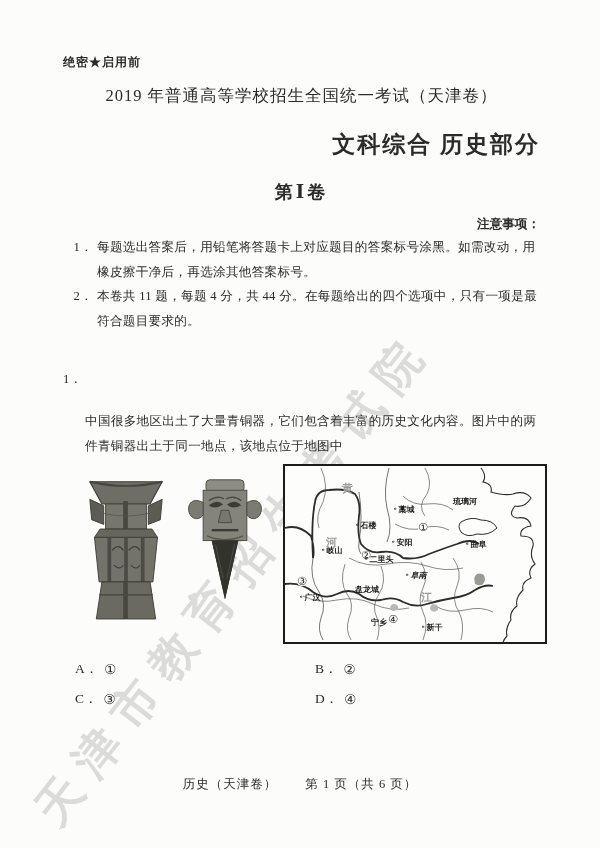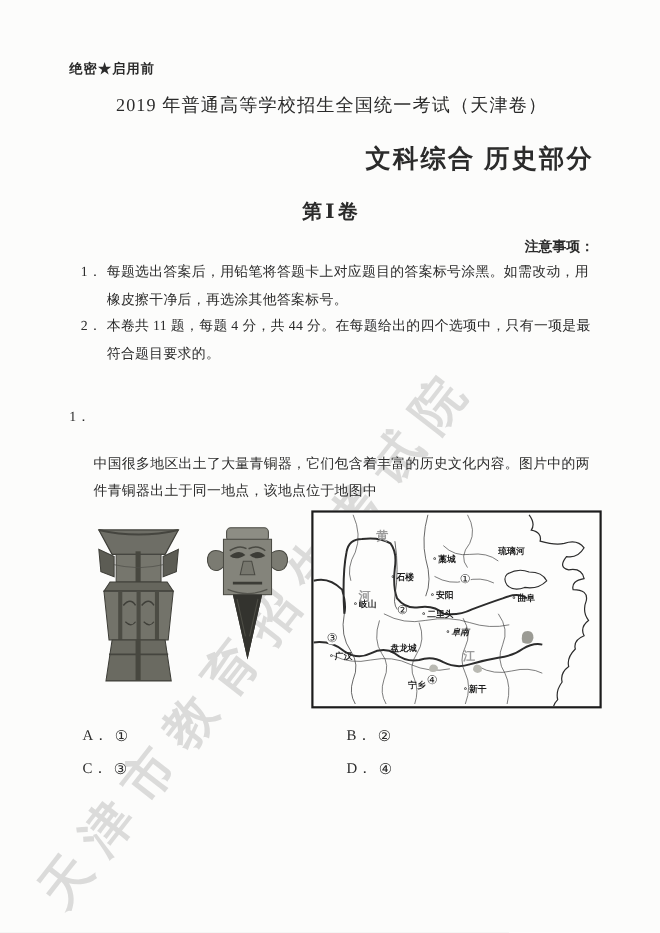--- a/index.html
+++ b/index.html
@@ -163,21 +163,21 @@
         </svg>
         <div>
             <span class="ml site" style="left: 126px; top: 31px; margin-left: 42px;">琉璃河</span>
             <span class="ml site dot" style="left: 70px; top: 54px;">石楼</span>
             <span class="ml site dot" style="left: 108px; top: 38px; text-align: right;">藁城</span>
             <span class="ml site dot" style="left: 106px; top: 71px;">安阳</span>
             <span class="ml num" style="left: 133px; top: 57px;">①</span>
             <span class="ml site dot" style="left: 135px; top: 73px; margin-left: 45px;">曲阜</span>
             <span class="ml site dot" style="left: 36px; top: 79px;">岐山</span>
             <span class="ml num" style="left: 76px; top: 85px;">②</span>
-            <span class="ml site dot" style="left: 98px; top: 88px;">二里头</span>
+            <span class="ml site dot" style="left: 79px; top: 88px;">二里头</span>
             <span class="ml site dot" style="left: 120px; top: 104px; font-style: italic;">阜南</span>
             <span class="ml num" style="left: 12px; top: 111px;">③</span>
             <span class="ml site dot" style="left: 14px; top: 126px;">广汉</span>
             <span class="ml site" style="left: 70px; top: 119px;">盘龙城</span>
             <span class="ml site" style="left: 86px; top: 152px;">宁乡</span>
             <span class="ml num" style="left: 103px; top: 149px;">④</span>
             <span class="ml site dot" style="left: 136px; top: 156px;">新干</span>
             <span class="ml river" style="left: 57px; top: 18px;">黄</span>
             <span class="ml river" style="left: 41px; top: 72px;">河</span>
             <span class="ml river" style="left: 136px; top: 127px;">江</span>
@@ -200,14 +200,17 @@
         <span>③</span>
       </div>
       <div class="option">
         <span>D．</span>
         <span>④</span>
       </div>
     </div>
 
   </div>
 
+  <div class="footer">
+    <span>历史（天津卷）</span><span class="gap"></span><span>第 1 页（共 6 页）</span>
+  </div>
 
 </div>
 
 </body></html>

